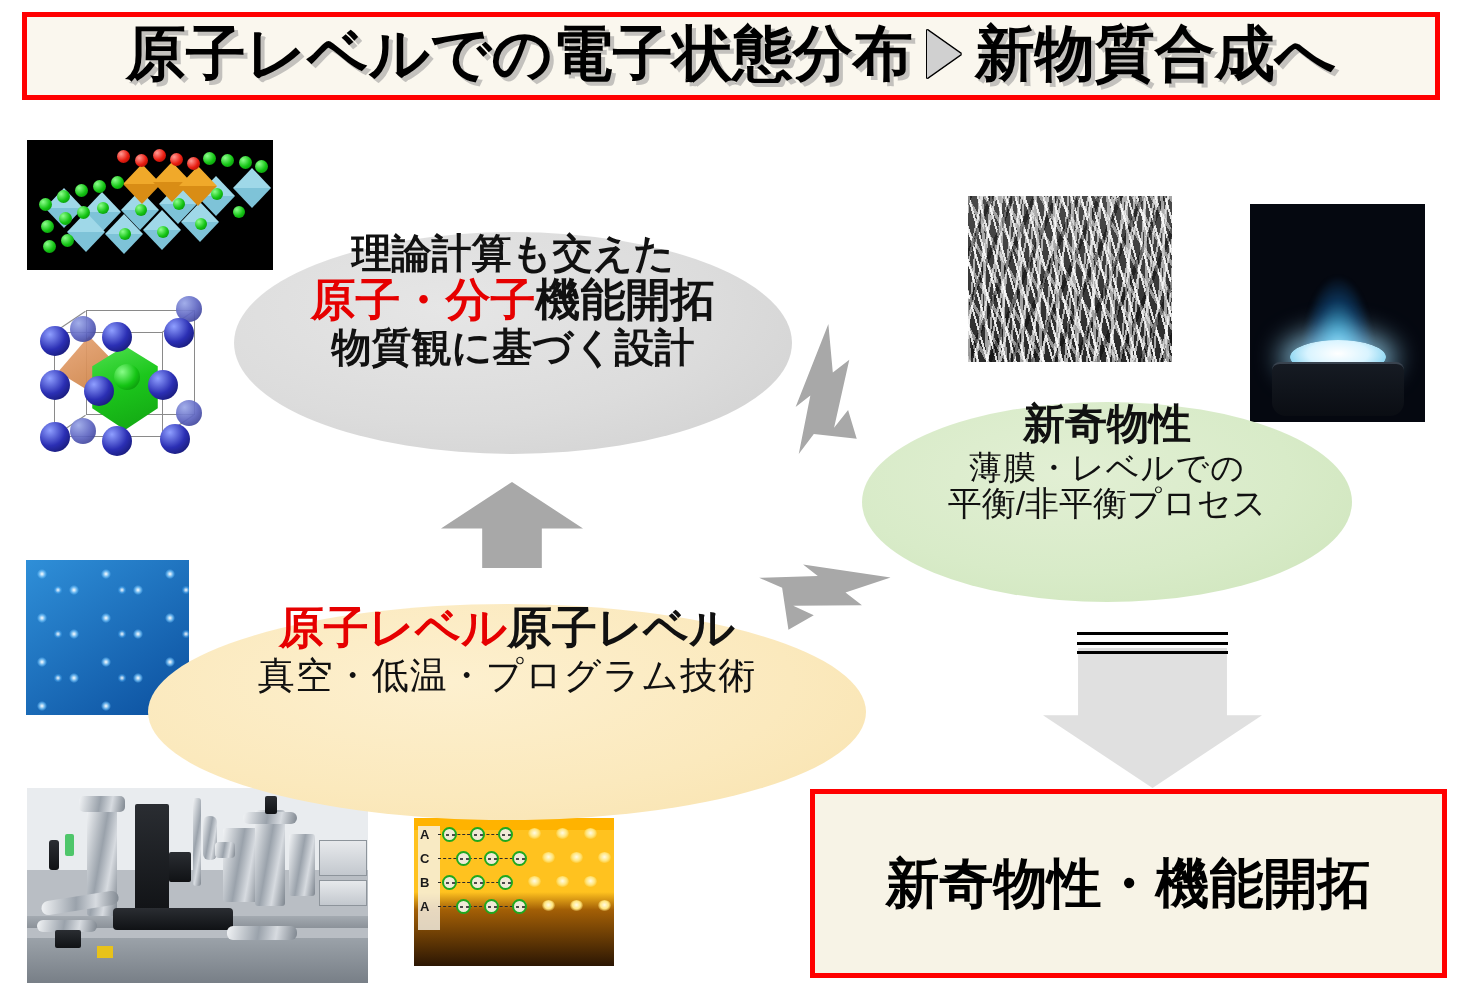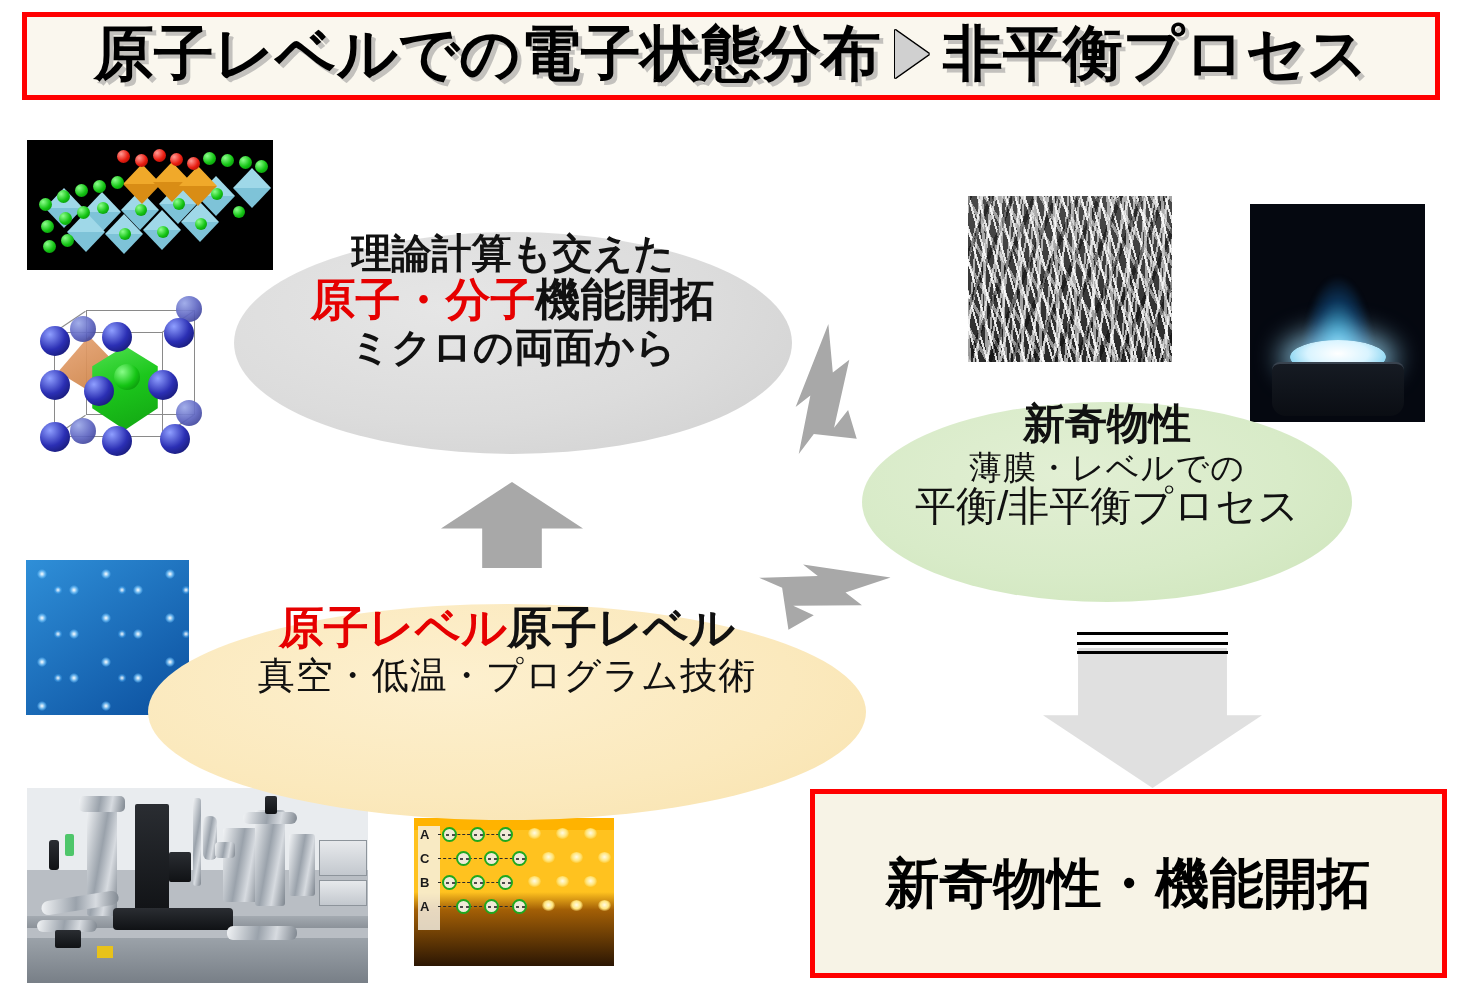--- a/index.html
+++ b/index.html
@@ -226,21 +226,21 @@
   .ell-line { white-space: nowrap; line-height: 1.06; color:#111; }
   .rd { color: #e60000; }
 
   #ellipse-design .l1 { font-size: 40px; font-weight: bold; margin-bottom: 2px; }
   #ellipse-design .l2 { font-size: 45px; font-weight: bold; margin-bottom: 2px; }
   #ellipse-design .l2 .nrm { font-weight: bold; color:#111; }
   #ellipse-design .l3 { font-size: 40px; font-weight: bold; }
 
   #ellipse-synthesis .l1 { font-size: 42px; font-weight: bold; margin-bottom: 4px; }
   #ellipse-synthesis .l2 { font-size: 33px; letter-spacing: 1px; }
-  #ellipse-synthesis .l3 { font-size: 41px; letter-spacing: 0px; }
+  #ellipse-synthesis .l3 { font-size: 34px; letter-spacing: 0px; }
 
   #ellipse-measurement .l1 { font-size: 45px; font-weight: bold; margin-bottom: 4px; }
   #ellipse-measurement .l2 { font-size: 37px; letter-spacing: 1px; font-family: Liberation Serif, serif; }
   #ellipse-measurement .l3 { font-size: 37px; letter-spacing: 1px; }
 
   
   .arrow { position: absolute; }
 
   .chevron-arrow {
     background: #a8a8a8;
@@ -299,21 +299,21 @@
 </style>
 </head>
 <body>
 
 <div id="stage">
 
   <div class="title-banner">
     <div class="title-row">
       <span class="title-text">原子レベルでの電子状態分布</span>
       <span class="title-tri"></span>
-      <span class="title-text">非平衡プロセス</span>
+      <span class="title-text">新物質合成へ</span>
     </div>
   </div>
 
   <div class="photo" id="img-crystal-layers">
     <div class="oct-row">
       <div class="oct top" style="left:18px;top:48px;"></div>
         <div class="oct bot" style="left:18px;top:68px;"></div>
       <div class="oct top" style="left:56px;top:52px;"></div>
         <div class="oct bot" style="left:56px;top:72px;"></div>
       <div class="oct top" style="left:94px;top:50px;"></div>
@@ -482,21 +482,21 @@
     <div class="haadf-circ" style="left:98px;top:81px;"></div>
     <div class="haadf-lab" style="top:10px;">A</div>
     <div class="haadf-lab" style="top:34px;">C</div>
     <div class="haadf-lab" style="top:58px;">B</div>
     <div class="haadf-lab" style="top:82px;">A</div>
   </div>
 
   <div class="ellipse" id="ellipse-design">
     <div class="ell-line l1">理論計算も交えた</div>
     <div class="ell-line l2"><span class="rd">原子・分子</span><span class="nrm">機能開拓</span></div>
-    <div class="ell-line l3">ミクロの両面から</div>
+    <div class="ell-line l3">物質観に基づく設計</div>
   </div>
 
   <div class="ellipse" id="ellipse-synthesis">
     <div class="ell-line l1">新奇物性</div>
     <div class="ell-line l2">薄膜・レベルでの</div>
     <div class="ell-line l3">平衡/非平衡プロセス</div>
   </div>
 
   <div class="ellipse" id="ellipse-measurement">
     <div class="ell-line l1"><span class="rd">原子レベル</span><span>原子レベル</span></div>

